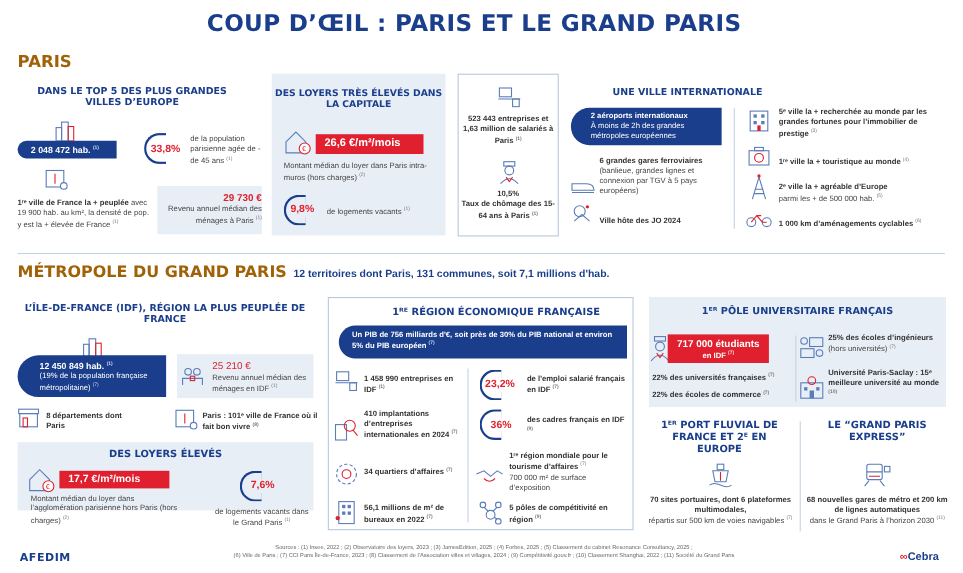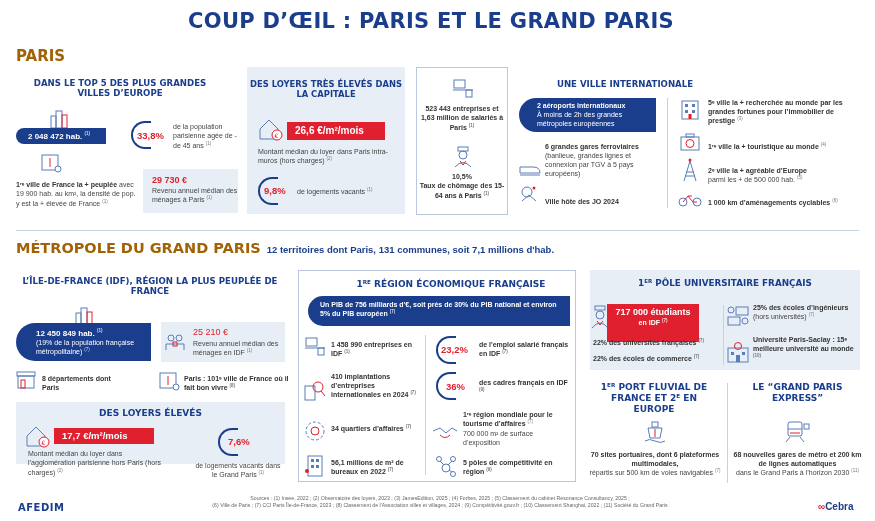--- a/index.html
+++ b/index.html
@@ -57,21 +57,21 @@
   <span class="sup">(1)</span>
 </div>
 
 <div class="abs arc" style="left:131px; top:121px;"></div>
 <div class="abs pct" style="left:137px; top:130px;">33,8%</div>
 <div class="abs txt" style="left:173px; top:123px; width:68px;">
   <span>de la population parisienne agée de - de 45 ans</span>
   <span class="sup">(1)</span>
 </div>
 
-<div class="abs panel" style="left:143px; top:169px; width:95px; height:44px; padding:6px 0 0 9px;">
+<div class="abs panel" style="left:143px; top:169px; width:95px; height:44px; padding:6px 0 0 9px;text-align:right;">
   <div class="red" style="font-weight:bold; font-size:9px;">29 730 €</div>
   <div class="txt" style="line-height:1.3;"><span>Revenu annuel médian des ménages à Paris</span> <span class="sup">(1)</span></div>
 </div>
 
 <div class="abs panel" style="left:247px; top:67px; width:158px; height:147px;">
   <div class="box-head" style="margin-top:12px; font-size:8.4px;">DES LOYERS TRÈS ÉLEVÉS DANS LA CAPITALE</div>
   <div class="abs" style="left:11px; top:50px; width:25px; height:24px;">
     <svg width="25" height="24" viewBox="0 0 25 24">
         <path d="M2 12 L11 3 L20 12 V22 H2 Z" fill="none" stroke="#5a7cb8"></path>
         <circle cx="19" cy="18" r="5" fill="#fff" stroke="#e0202e"></circle>
@@ -367,21 +367,21 @@
   <div class="box-head" style="margin-top:8px; font-size:8.8px;">1ᴱᴿ PÔLE UNIVERSITAIRE FRANÇAIS</div>
 </div>
 <div class="abs" style="left:590px; top:305px; width:20px; height:24px;">
   <svg width="20" height="24" viewBox="0 0 20 24">
       <rect x="5" y="1" width="10" height="4" fill="none" stroke="#5a7cb8"></rect>
       <circle cx="10" cy="10" r="4" fill="none" stroke="#5a7cb8"></circle>
       <path d="M2 23 Q10 13 18 23" fill="none" stroke="#5a7cb8"></path>
       <path d="M7 16 L10 20 L13 16" fill="none" stroke="#e0202e"></path>
     </svg>
 </div>
-<div class="abs redbox center" style="left:607px; top:304px; width:92px; height:38px; font-size:9px; padding-top:3px; line-height:1.2;">
+<div class="abs redbox center" style="left:607px; top:304px; width:92px; height:26px; font-size:9px; padding-top:3px; line-height:1.2;">
   <div>717 000 étudiants</div>
   <div style="font-size:7px;"><span>en IDF</span> <span class="sup" style="color:#fdd;">(7)</span></div>
 </div>
 <div class="abs b txt" style="left:593px; top:338px; width:125px;">
   <span>22% des universités françaises</span>
   <span class="sup">(7)</span>
 </div>
 <div class="abs b txt" style="left:593px; top:354px; width:125px;">
   <span>22% des écoles de commerce</span>
   <span class="sup">(7)</span>

